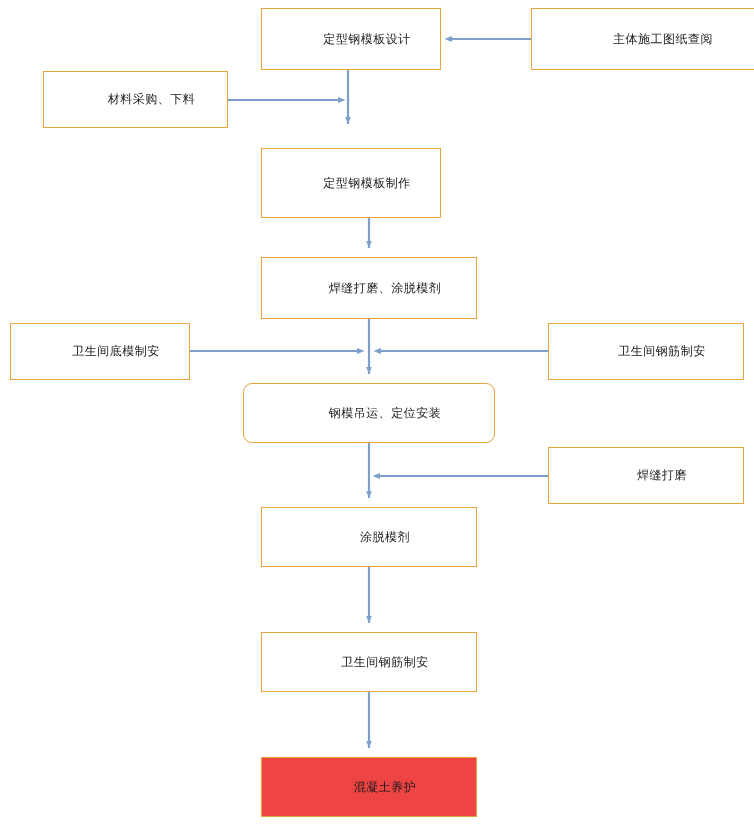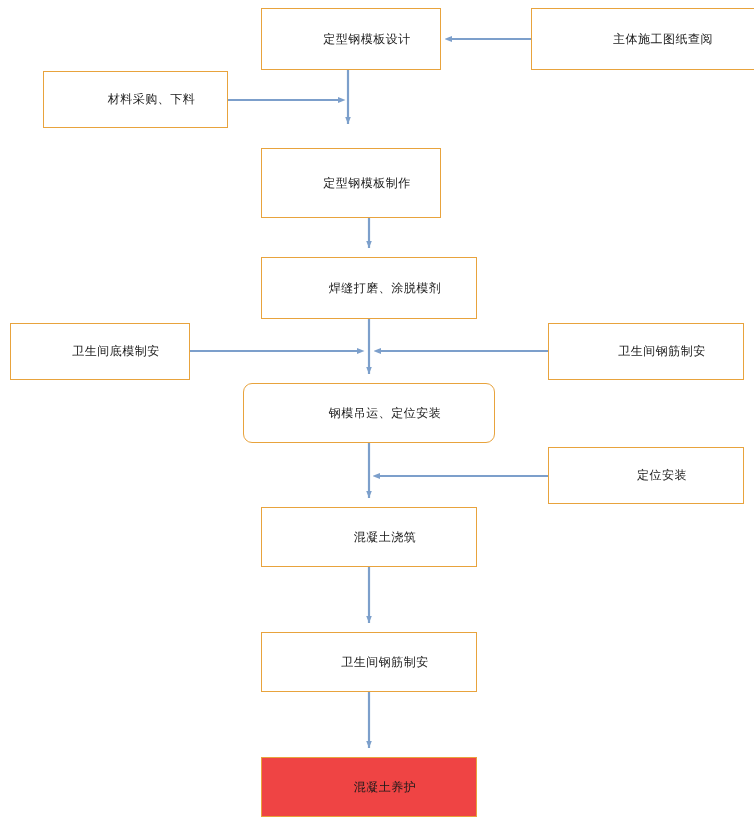--- a/index.html
+++ b/index.html
@@ -88,18 +88,18 @@
   </svg>
 
   <div class="node" style="left: 261px; top: 8px; width: 180px; height: 62px; border-color: rgb(232, 163, 61); background: rgb(255, 255, 255); color: rgb(26, 26, 26);">定型钢模板设计</div>
   <div class="node" style="left: 531px; top: 8px; width: 232px; height: 62px; border-color: rgb(232, 163, 61); background: rgb(255, 255, 255); color: rgb(26, 26, 26);">主体施工图纸查阅</div>
   <div class="node" style="left: 43px; top: 71px; width: 185px; height: 57px; border-color: rgb(232, 163, 61); background: rgb(255, 255, 255); color: rgb(26, 26, 26);">材料采购、下料</div>
   <div class="node" style="left: 261px; top: 148px; width: 180px; height: 70px; border-color: rgb(232, 163, 61); background: rgb(255, 255, 255); color: rgb(26, 26, 26);">定型钢模板制作</div>
   <div class="node" style="left: 261px; top: 257px; width: 216px; height: 62px; border-color: rgb(232, 163, 61); background: rgb(255, 255, 255); color: rgb(26, 26, 26);">焊缝打磨、涂脱模剂</div>
   <div class="node" style="left: 10px; top: 323px; width: 180px; height: 57px; border-color: rgb(232, 163, 61); background: rgb(255, 255, 255); color: rgb(26, 26, 26);">卫生间底模制安</div>
   <div class="node" style="left: 548px; top: 323px; width: 196px; height: 57px; border-color: rgb(232, 163, 61); background: rgb(255, 255, 255); color: rgb(26, 26, 26);">卫生间钢筋制安</div>
   <div class="node" style="left: 243px; top: 383px; width: 252px; height: 60px; border-color: rgb(232, 163, 61); background: rgb(255, 255, 255); color: rgb(26, 26, 26); border-radius: 9px;">钢模吊运、定位安装</div>
-  <div class="node" style="left: 548px; top: 447px; width: 196px; height: 57px; border-color: rgb(232, 163, 61); background: rgb(255, 255, 255); color: rgb(26, 26, 26);">定位安装</div>
-  <div class="node" style="left: 261px; top: 507px; width: 216px; height: 60px; border-color: rgb(232, 163, 61); background: rgb(255, 255, 255); color: rgb(26, 26, 26);">混凝土浇筑</div>
+  <div class="node" style="left: 548px; top: 447px; width: 196px; height: 57px; border-color: rgb(232, 163, 61); background: rgb(255, 255, 255); color: rgb(26, 26, 26);">焊缝打磨</div>
+  <div class="node" style="left: 261px; top: 507px; width: 216px; height: 60px; border-color: rgb(232, 163, 61); background: rgb(255, 255, 255); color: rgb(26, 26, 26);">涂脱模剂</div>
   <div class="node" style="left: 261px; top: 632px; width: 216px; height: 60px; border-color: rgb(232, 163, 61); background: rgb(255, 255, 255); color: rgb(26, 26, 26);">卫生间钢筋制安</div>
   <div class="node" style="left: 261px; top: 757px; width: 216px; height: 60px; border-color: rgb(232, 163, 61); background: #ef4444; color: rgb(26, 26, 26);">混凝土养护</div>
 
 </div>
 
 </body></html>

